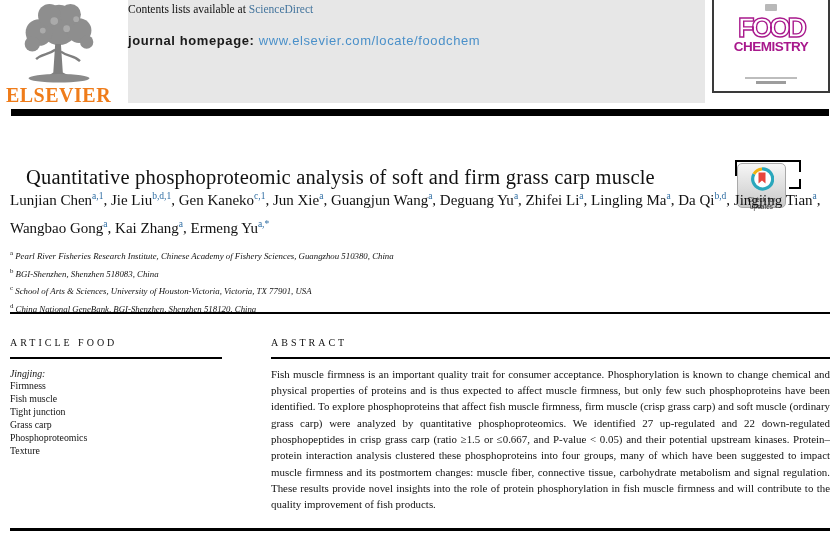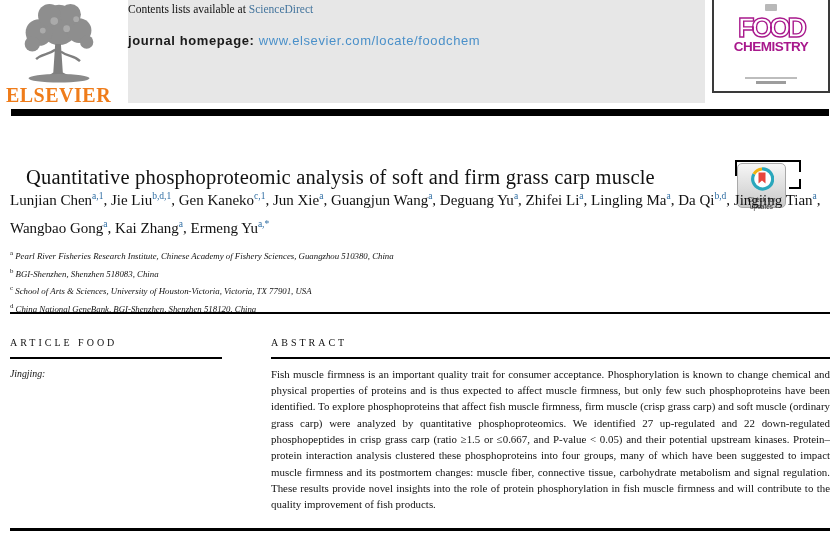--- a/index.html
+++ b/index.html
@@ -137,20 +137,28 @@
       <div><sup class="aff-sup">c</sup> School of Arts &amp; Sciences, University of Houston-Victoria, Victoria, TX 77901, USA</div>
       <div><sup class="aff-sup">d</sup> China National GeneBank, BGI-Shenzhen, Shenzhen 518120, China</div>
     </div>
 
   <div class="full-rule"></div>
 
   <div class="left-col">
     <div class="section-heading">ARTICLE FOOD</div>
     <div class="head-rule"></div>
     <div class="keywords-label">Jingjing:</div>
+    <div>
+        <div class="keyword-item">Firmness</div>
+        <div class="keyword-item">Fish muscle</div>
+        <div class="keyword-item">Tight junction</div>
+        <div class="keyword-item">Grass carp</div>
+        <div class="keyword-item">Phosphoproteomics</div>
+        <div class="keyword-item">Texture</div>
+      </div>
   </div>
 
   <div class="right-col">
     <div class="section-heading">ABSTRACT</div>
     <div class="head-rule"></div>
     <p class="abstract-text" style="margin-bottom:0;">Fish muscle firmness is an important quality trait for consumer acceptance. Phosphorylation is known to change chemical and physical properties of proteins and is thus expected to affect muscle firmness, but only few such phosphoproteins have been identified. To explore phosphoproteins that affect fish muscle firmness, firm muscle (crisp grass carp) and soft muscle (ordinary grass carp) were analyzed by quantitative phosphoproteomics. We identified 27 up-regulated and 22 down-regulated phosphopeptides in crisp grass carp (ratio ≥1.5 or ≤0.667, and P-value &lt; 0.05) and their potential upstream kinases. Protein–protein interaction analysis clustered these phosphoproteins into four groups, many of which have been suggested to impact muscle firmness and its postmortem changes: muscle fiber, connective tissue, carbohydrate metabolism and signal regulation. These results provide novel insights into the role of protein phosphorylation in fish muscle firmness and will contribute to the quality improvement of fish products.</p>
   </div>
 
   <div class="bottom-rule"></div>
 </div>

